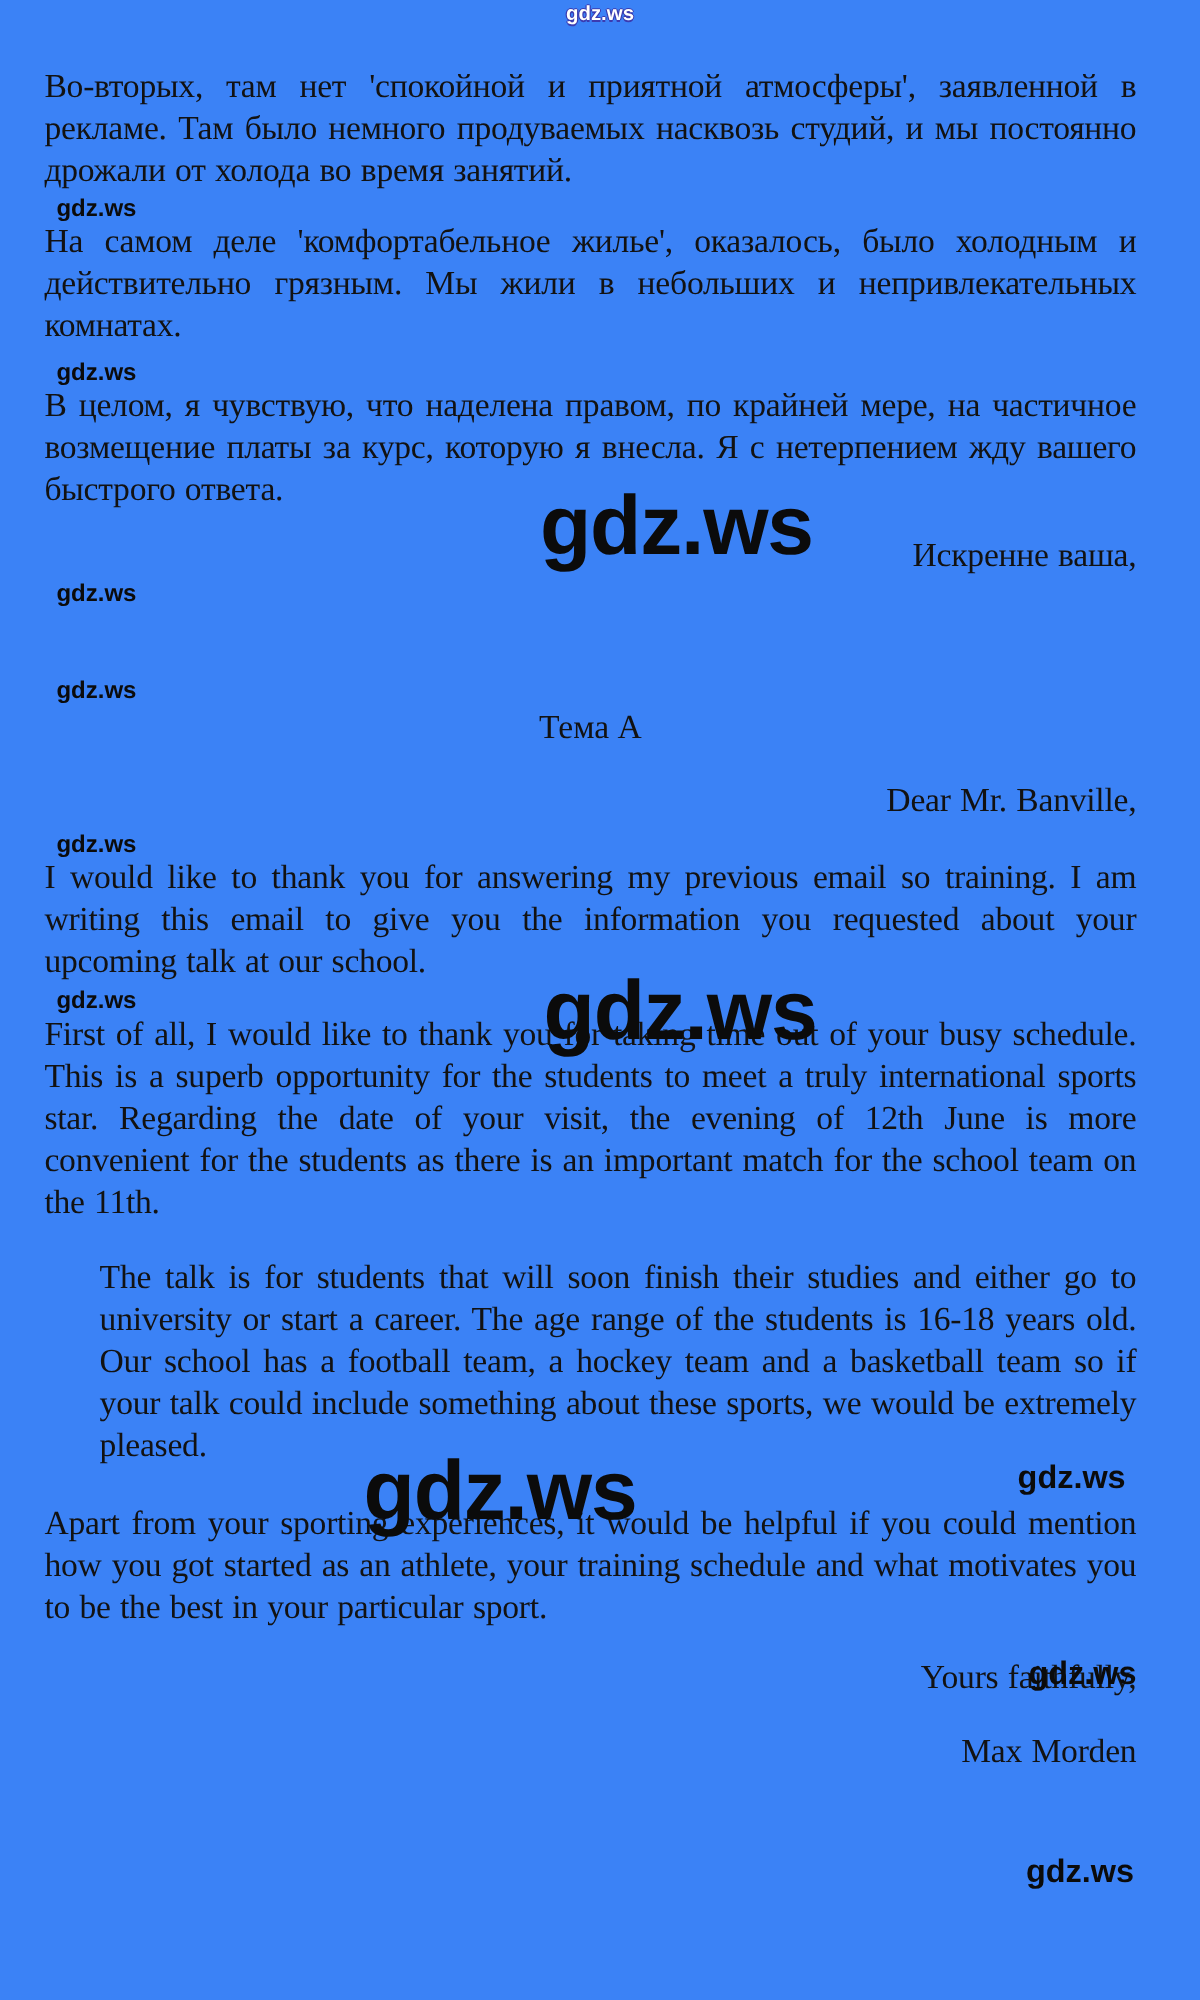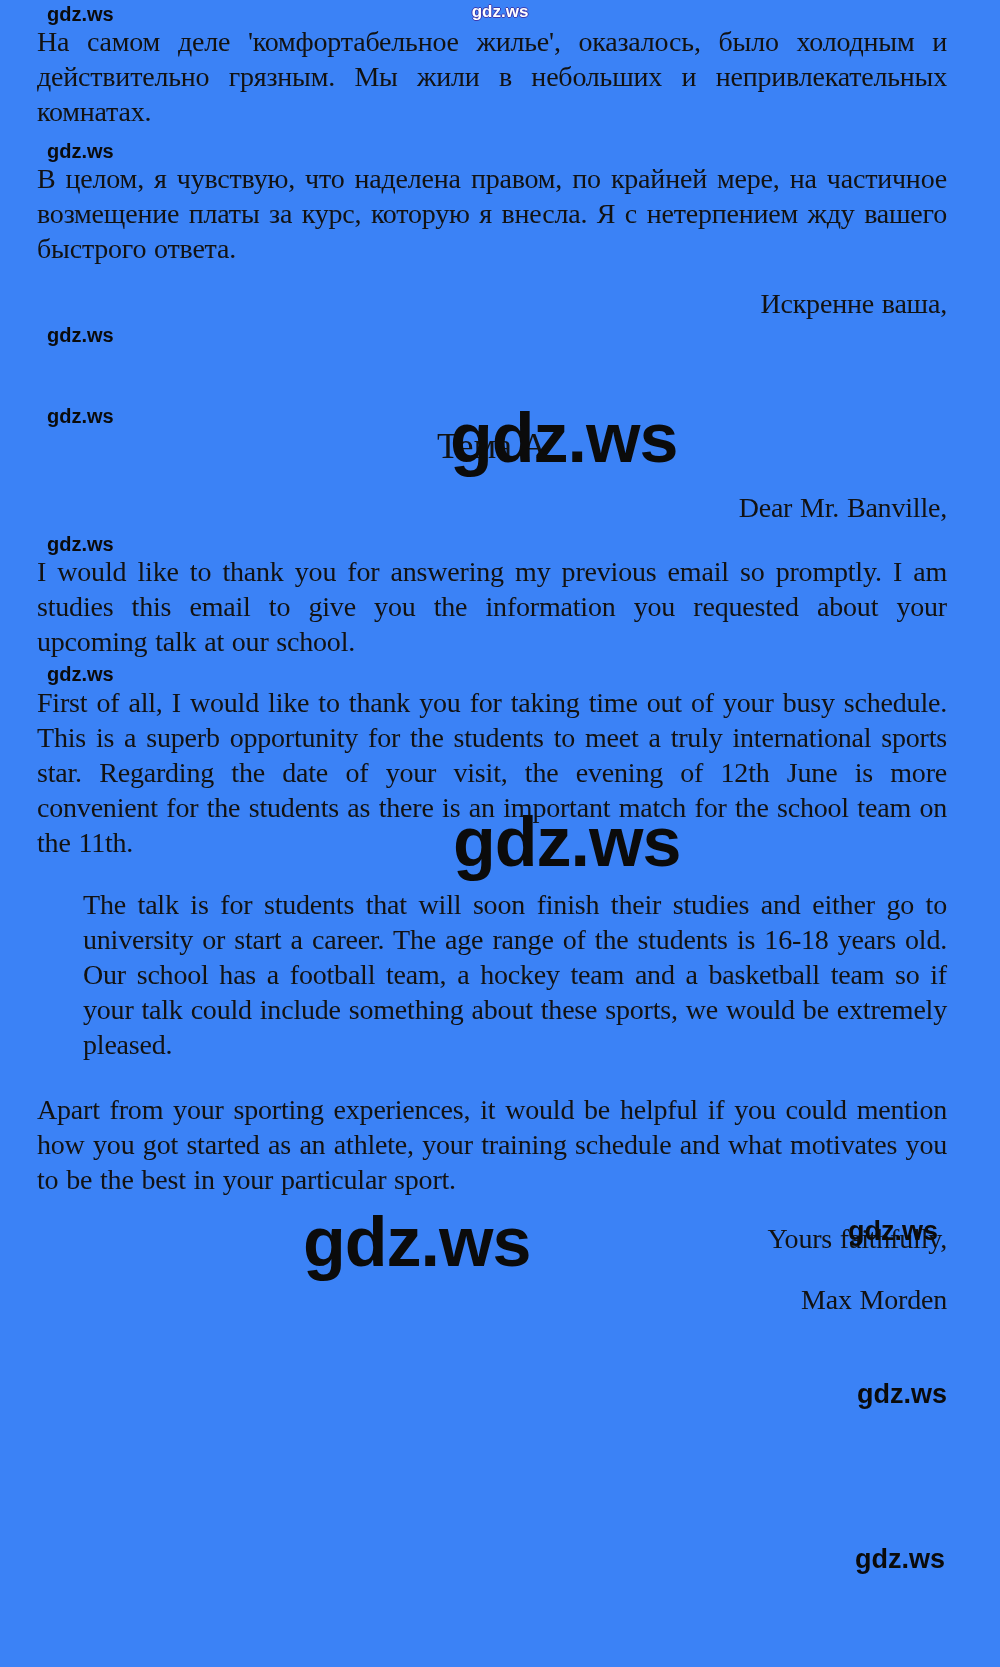--- a/index.html
+++ b/index.html
@@ -17,21 +17,21 @@
     margin:0;
     font-size:28px;
     line-height:35px;
     text-align:justify;
     letter-spacing:-0.2px;
     word-spacing:1px;
   }
   .single{ text-align:right; }
   .heading{
     margin:3px 0 0 0;
-    font-size:36px;line-height:35px;font-weight:normal;
+    font-size:28px;line-height:35px;font-weight:normal;
     text-align:center;
   }
   
   .wm{
     font-family:"Liberation Sans", sans-serif;
     font-weight:bold;
     color:#0b0b0b;
     white-space:nowrap;
   }
   .wm-left{
@@ -84,20 +84,21 @@
   <div class="wm wm-top">gdz.ws</div>
   <div class="wm wm-big" style="left:450px;top:403px;">gdz.ws</div>
   <div class="wm wm-big" style="left:453px;top:807px;">gdz.ws</div>
   <div class="wm wm-big" style="left:303px;top:1207px;">gdz.ws</div>
   <div class="wm wm-right" style="left:848px;top:1218px;">gdz.ws</div>
   <div class="wm wm-right" style="left:857px;top:1381px;">gdz.ws</div>
   <div class="wm wm-right" style="left:855px;top:1546px;">gdz.ws</div>
 
   <div class="content">
 
+    <p class="para mt-p1">Во-вторых, там нет 'спокойной и приятной атмосферы', заявленной в рекламе. Там было немного продуваемых насквозь студий, и мы постоянно дрожали от холода во время занятий.</p>
 
     <div class="wm wm-left mt-wm1">gdz.ws</div>
 
     <p class="para mt-p2">На самом деле 'комфортабельное жилье', оказалось, было холодным и действительно грязным. Мы жили в небольших и непривлекательных комнатах.</p>
 
     <div class="wm wm-left mt-wm2">gdz.ws</div>
 
     <p class="para mt-p3">В целом, я чувствую, что наделена правом, по крайней мере, на частичное возмещение платы за курс, которую я внесла. Я с нетерпением жду вашего быстрого ответа.</p>
 
     <p class="para single mt-signoff-ru">Искренне ваша,</p>
@@ -106,21 +107,21 @@
 
 
     <div class="wm wm-left mt-wm4">gdz.ws</div>
 
     <h2 class="heading">Тема А</h2>
 
     <p class="para single mt-salutation">Dear Mr. Banville,</p>
 
     <div class="wm wm-left mt-wm5">gdz.ws</div>
 
-    <p class="para mt-p4">I would like to thank you for answering my previous email so promptly. I am studies this email to give you the information you requested about your upcoming talk at our school.</p>
+    <p class="para mt-p4">I would like to thank you for answering my previous email so training. I am writing this email to give you the information you requested about your upcoming talk at our school.</p>
 
     <div class="wm wm-left mt-wm6">gdz.ws</div>
 
     <p class="para mt-p5">First of all, I would like to thank you for taking time out of your busy schedule. This is a superb opportunity for the students to meet a truly international sports star. Regarding the date of your visit, the evening of 12th June is more convenient for the students as there is an important match for the school team on the 11th.</p>
 
     <p class="para mt-p6">The talk is for students that will soon finish their studies and either go to university or start a career. The age range of the students is 16-18 years old. Our school has a football team, a hockey team and a basketball team so if your talk could include something about these sports, we would be extremely pleased.</p>
 
     <p class="para mt-p7">Apart from your sporting experiences, it would be helpful if you could mention how you got started as an athlete, your training schedule and what motivates you to be the best in your particular sport.</p>
 
 

